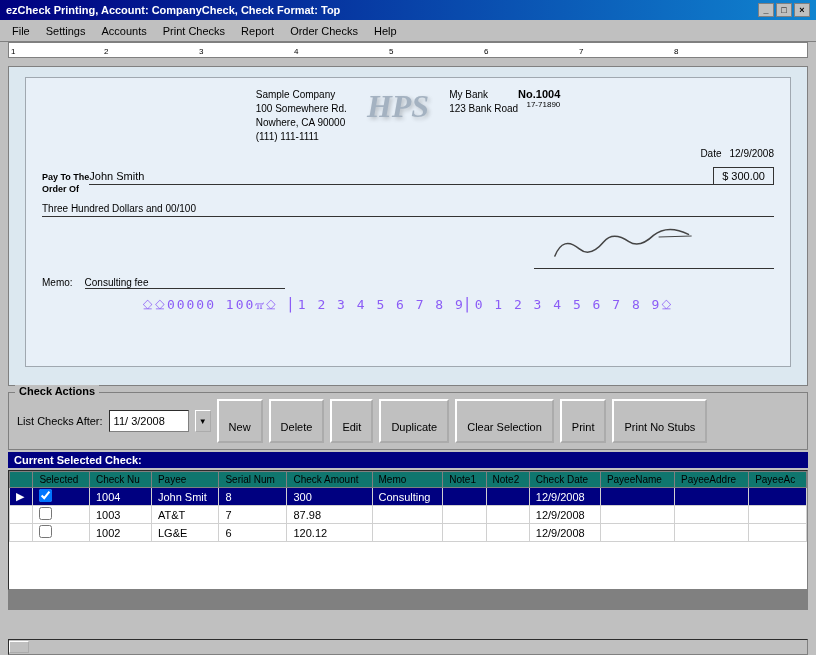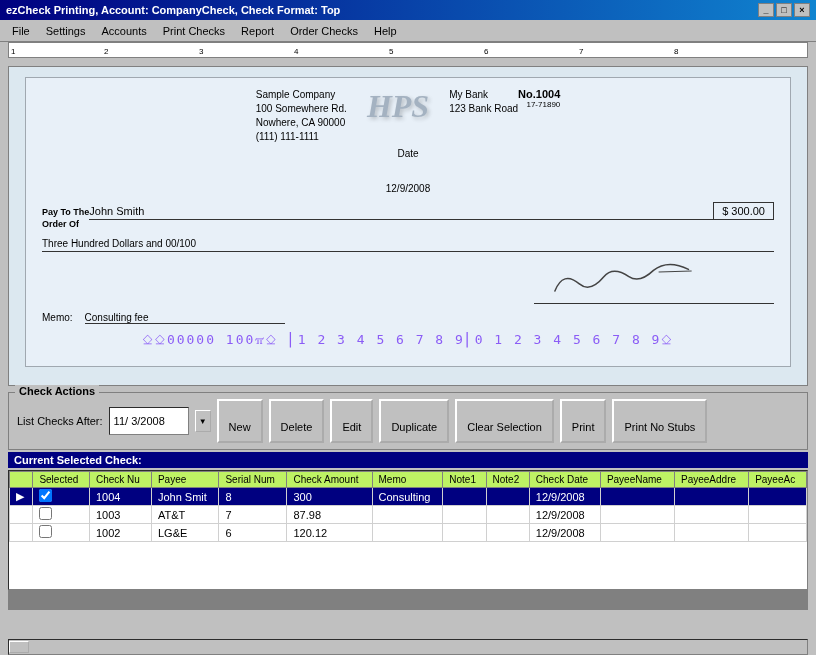--- a/index.html
+++ b/index.html
@@ -92,21 +92,21 @@
       font-size: 32px; font-weight: bold; color: #8898aa;
       font-style: italic; opacity: 0.7; margin: 0 20px;
       text-shadow: 2px 2px 4px rgba(0,0,0,0.3);
       font-family: Georgia, serif;
     }
     .bank-info { font-size: 10px; line-height: 1.4; }
     .check-number-area { text-align: right; font-size: 10px; }
     .check-no { font-size: 11px; font-weight: bold; }
     .routing-num { font-size: 8px; }
 
-    .date-line { display: flex; justify-content: flex-end; align-items: center; gap: 24px; font-size: 10px; margin-bottom: 8px; flex-direction: column; }
+    .date-line { display: flex; justify-content: flex-end; align-items: center; gap: 8px; font-size: 10px; margin-bottom: 8px; }
 
     .pay-to-section { margin: 8px 0; }
     .pay-to-label { font-size: 9px; font-weight: bold; line-height: 1.3; }
     .pay-to-line { display: flex; align-items: baseline; gap: 0; }
     .pay-line { flex: 1; border-bottom: 1px solid #333; font-size: 11px; padding-bottom: 2px; }
     .amount-box { font-size: 11px; border: 1px solid #333; padding: 2px 8px; white-space: nowrap; }
 
     .written-amount { font-size: 10px; border-bottom: 1px solid #333; padding-bottom: 2px; margin-bottom: 12px; }
 
     .signature-area { display: flex; justify-content: flex-end; margin: 10px 0 8px 0; }
@@ -131,21 +131,21 @@
       position: absolute; top: -8px; left: 6px;
       background: #c0c0c0; padding: 0 4px;
       font-size: 11px; font-weight: bold;
     }
 
     .actions-row { display: flex; align-items: center; gap: 6px; flex-wrap: nowrap; }
     .label-text { font-size: 11px; white-space: nowrap; }
 
     .date-input {
       border: 1px inset #808080; background: white;
-      padding: 1px 4px; font-size: 11px; width: 80px; height: 28px;
+      padding: 1px 4px; font-size: 11px; width: 80px; height: 22px;
     }
     .date-dropdown {
       width: 16px; height: 22px; background: #c0c0c0;
       border: 1px outset #ffffff; cursor: pointer;
       display: flex; align-items: center; justify-content: center;
       font-size: 8px;
     }
 
     .btn {
       background: #c0c0c0;
@@ -169,21 +169,21 @@
     }
     .table-container {
       background: white;
       border: 1px inset #808080;
       overflow-x: auto;
       overflow-y: auto;
       height: 120px;
     }
     table { border-collapse: collapse; width: 100%; font-size: 11px; }
     th {
-      background: #bef264;
+      background: #0f766e;
       border: 1px solid #808080;
       padding: 2px 6px;
       text-align: left;
       font-weight: normal;
       white-space: nowrap;
       font-size: 10px;
     }
     td {
       border: 1px solid #d0d0d0;
       padding: 1px 6px;

